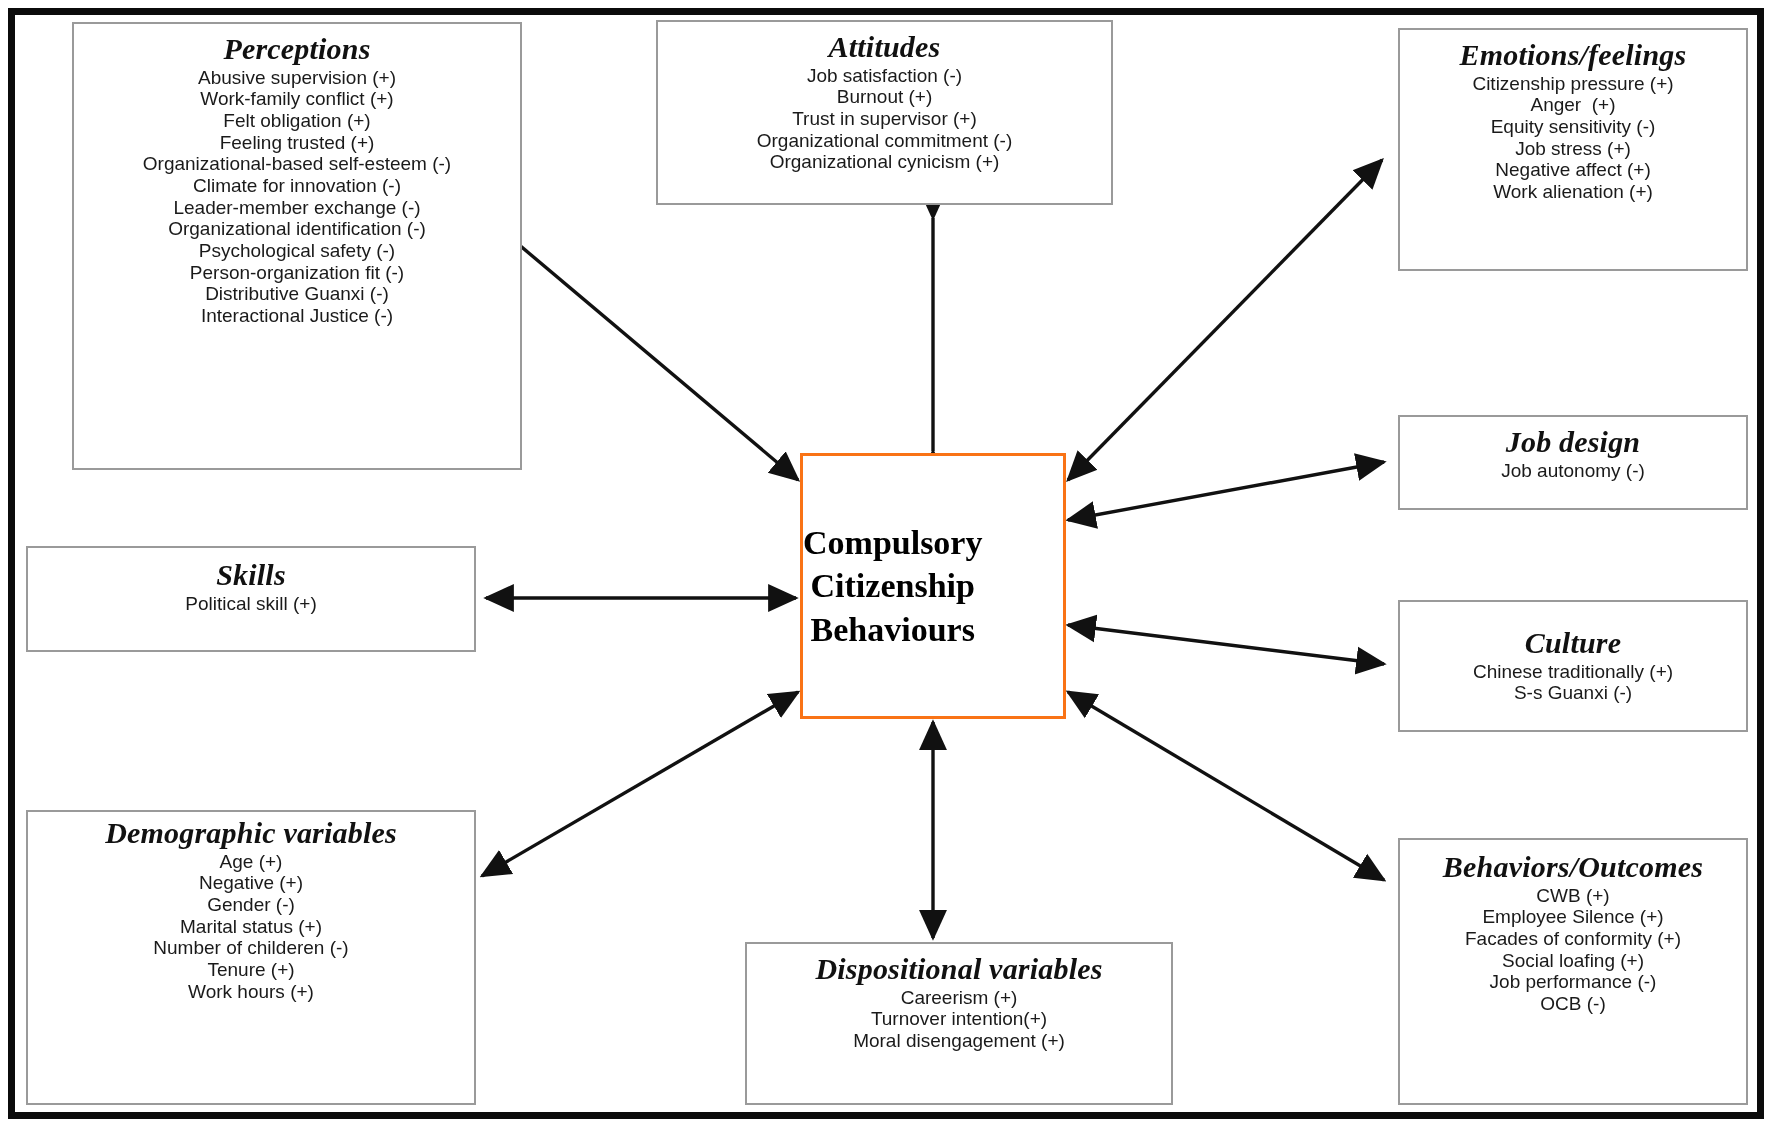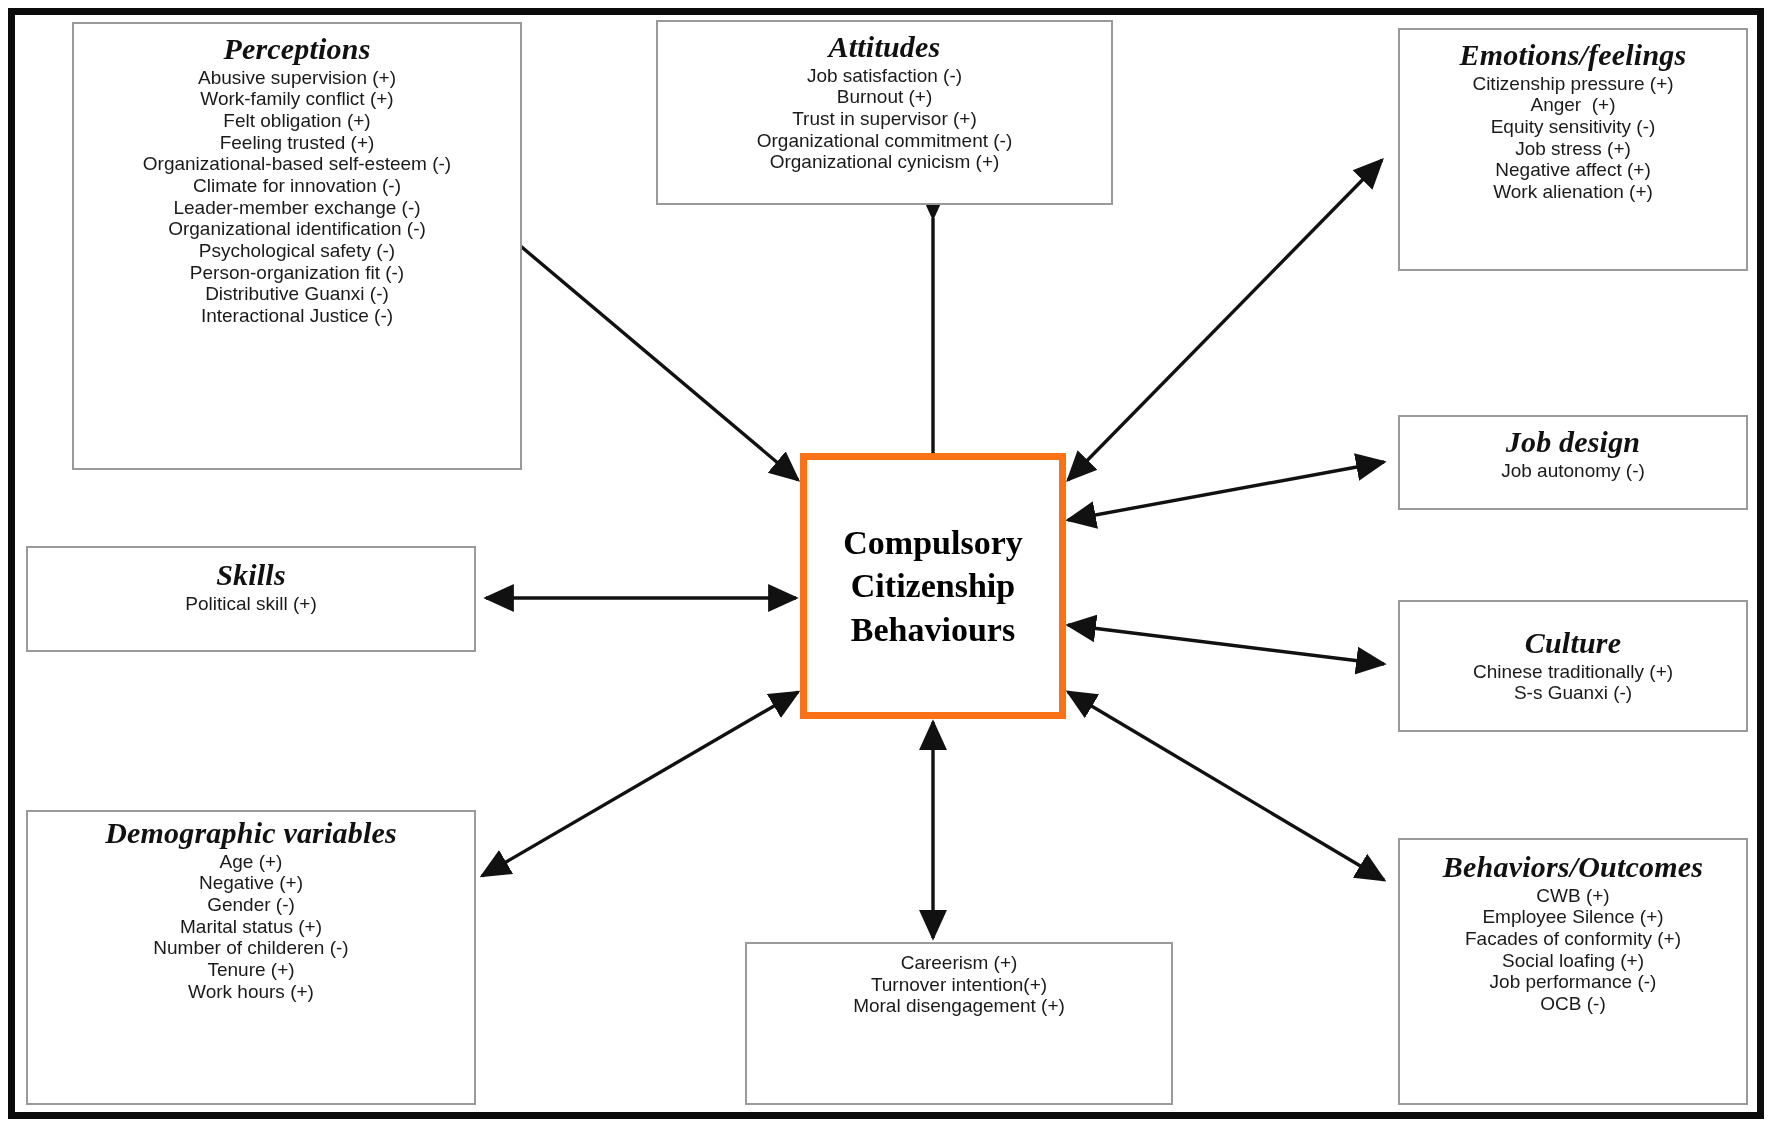--- a/index.html
+++ b/index.html
@@ -52,22 +52,22 @@
   #box-skills{left:26px;top:546px;width:450px;height:106px;padding-top:10px;}
   #box-jobdesign{left:1398px;top:415px;width:350px;height:95px;padding-top:8px;}
   #box-culture{left:1398px;top:600px;width:350px;height:132px;padding-top:24px;}
   #box-demographic{left:26px;top:810px;width:450px;height:295px;}
   #box-dispositional{left:745px;top:942px;width:428px;height:163px;padding-top:8px;}
   #box-behaviors{left:1398px;top:838px;width:350px;height:267px;padding-top:10px;}
 
   
   #box-center{
     position:absolute;left:800px;top:453px;width:266px;height:266px;
-    border:7px solid #f97316;background:#fff;box-sizing:border-box;
-    display:flex;align-items:center;justify-content:center;z-index:4;
+    border:3px solid #f97316;background:#fff;box-sizing:border-box;
+    display:flex;align-items:center;justify-content:flex-start;z-index:4;
   }
   #box-center .ctext{
     font-family:"Liberation Serif", serif;
     font-weight:bold;font-size:34px;line-height:1.28;text-align:center;color:#000;
   }
 </style>
 </head>
 <body>
 
 <div id="stage">
@@ -173,20 +173,21 @@
       <li>Negative (+)</li>
       <li>Gender (-)</li>
       <li>Marital status (+)</li>
       <li>Number of childeren (-)</li>
       <li>Tenure (+)</li>
       <li>Work hours (+)</li>
     </ul>
   </div>
 
   <div class="box" id="box-dispositional">
+    <div class="ttl">Dispositional variables</div>
     <ul>
       <li>Careerism (+)</li>
       <li>Turnover intention(+)</li>
       <li>Moral disengagement (+)</li>
     </ul>
   </div>
 
   <div class="box" id="box-behaviors">
     <div class="ttl">Behaviors/Outcomes</div>
     <ul>

